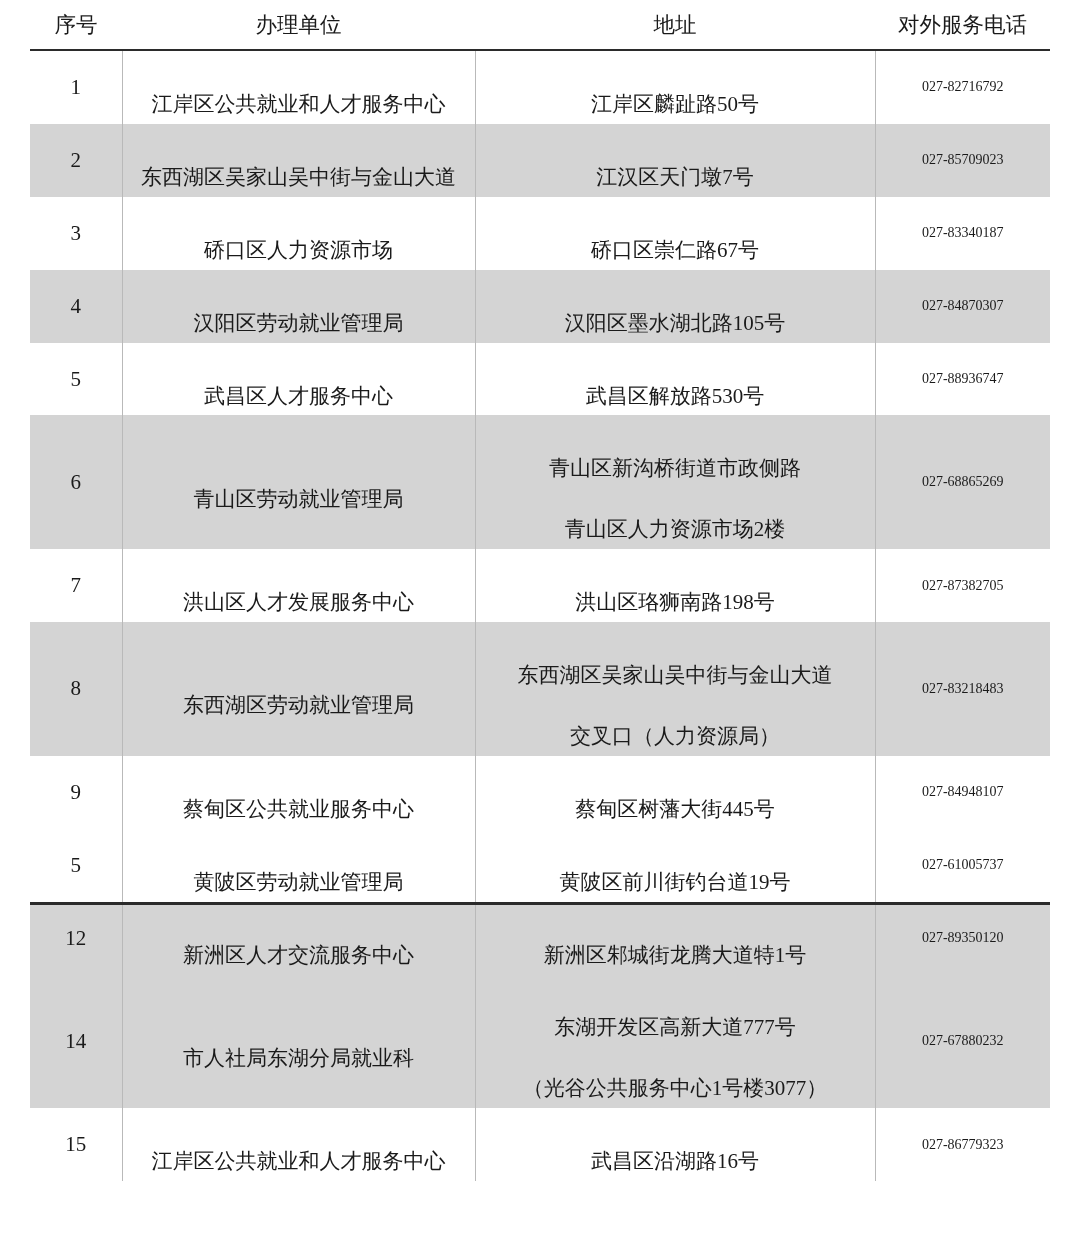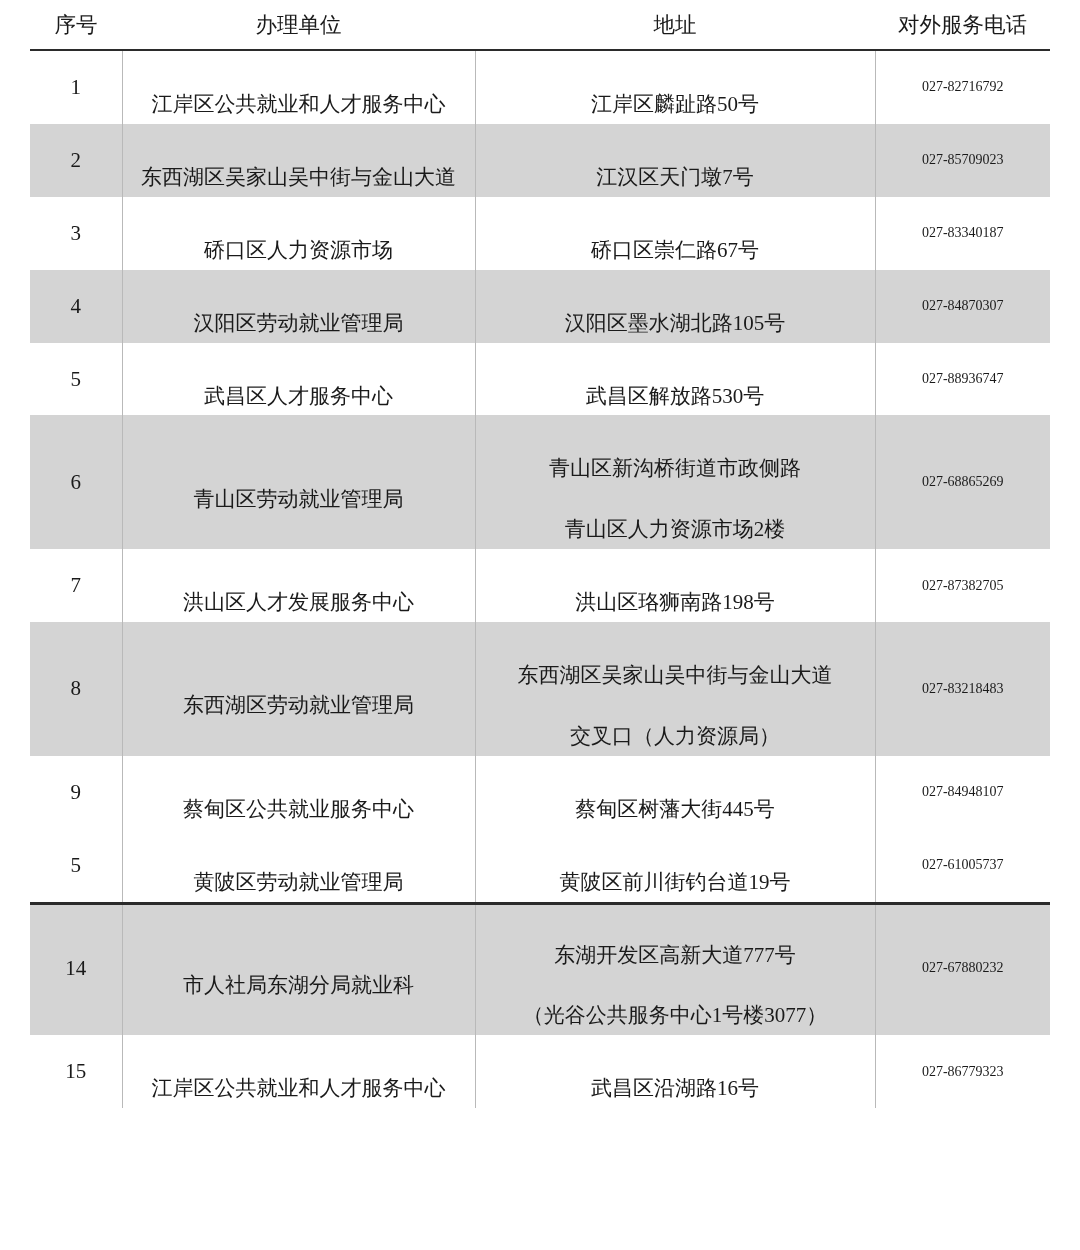--- a/index.html
+++ b/index.html
@@ -243,20 +243,34 @@
             </div>
           </td>
           <td class="addr-cell">
             <div class="cell-lines">
               <span>黄陂区前川街钓台道19号</span>
             </div>
           </td>
           <td class="phone-cell">027-61005737</td>
         </tr>
         <tr class="shaded">
+          <td class="seq-cell">12</td>
+          <td class="unit-cell">
+            <div class="cell-lines">
+              <span>新洲区人才交流服务中心</span>
+            </div>
+          </td>
+          <td class="addr-cell">
+            <div class="cell-lines">
+              <span>新洲区邾城街龙腾大道特1号</span>
+            </div>
+          </td>
+          <td class="phone-cell">027-89350120</td>
+        </tr>
+        <tr class="shaded">
           <td class="seq-cell">14</td>
           <td class="unit-cell">
             <div class="cell-lines">
               <span>市人社局东湖分局就业科</span>
             </div>
           </td>
           <td class="addr-cell">
             <div class="cell-lines">
               <span>东湖开发区高新大道777号</span>
               <span>（光谷公共服务中心1号楼3077）</span>

